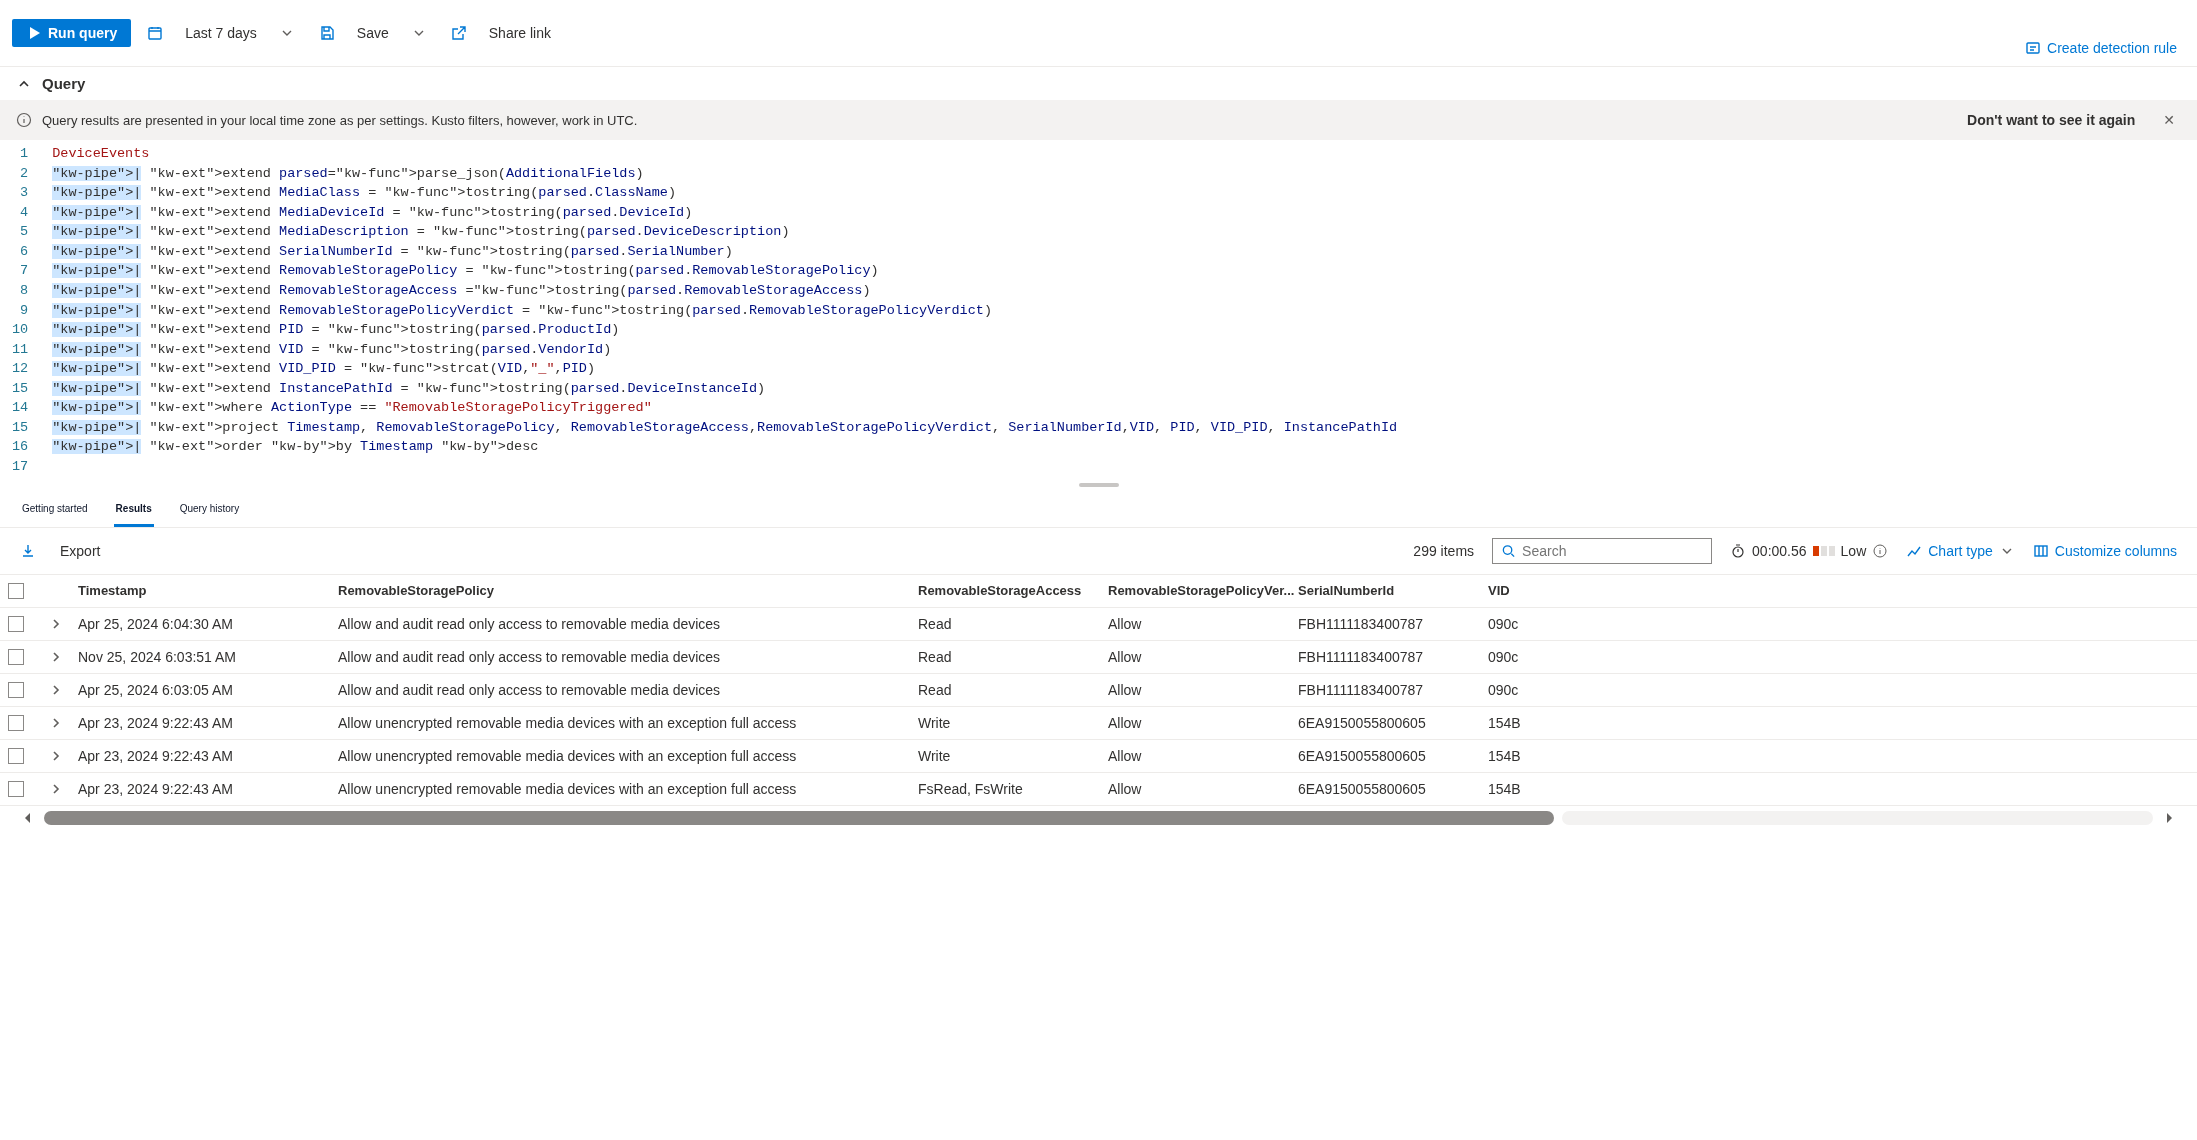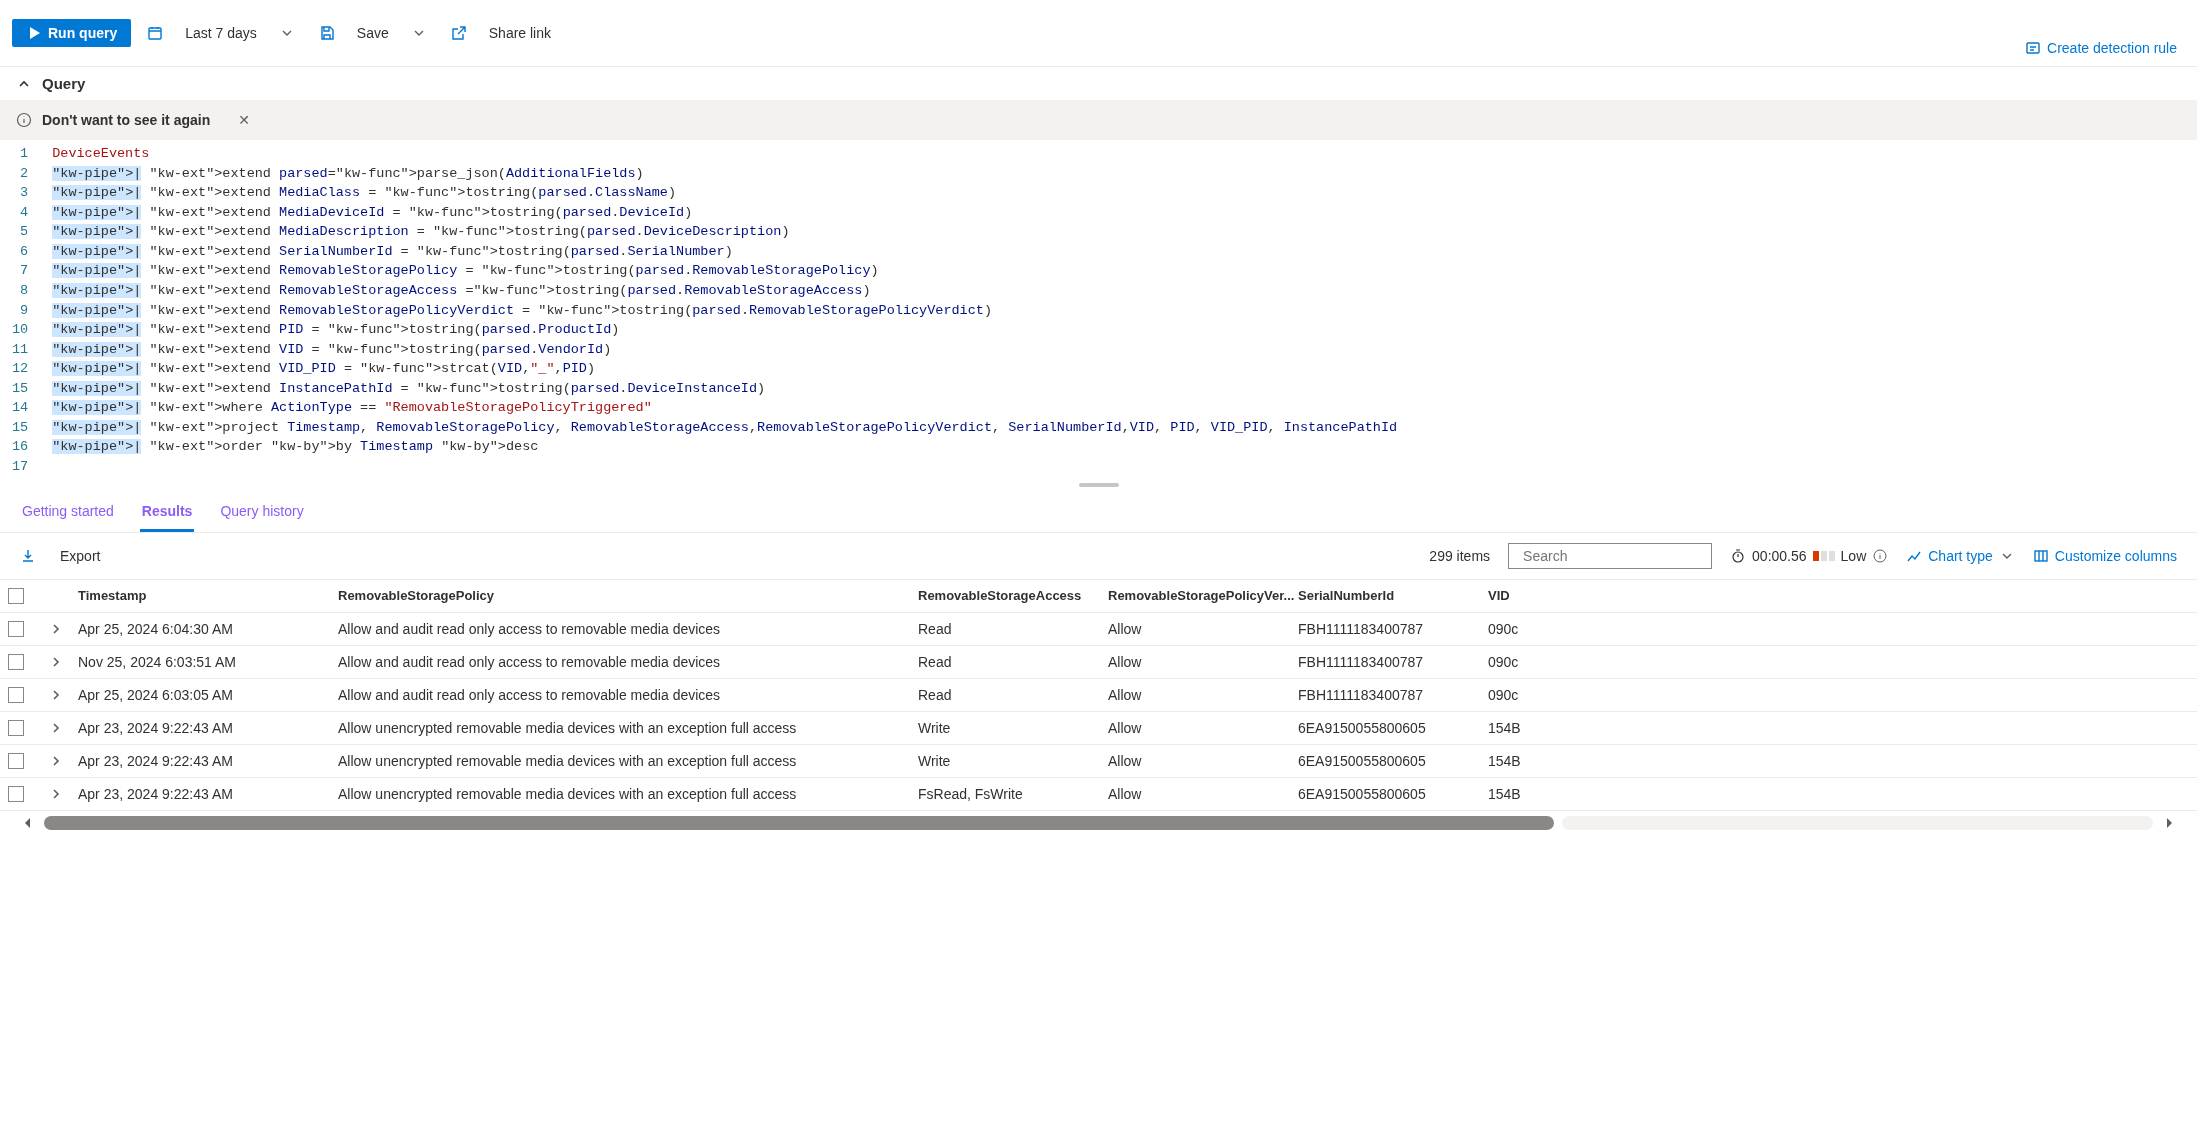--- a/index.html
+++ b/index.html
@@ -26,28 +26,28 @@
 .code div { padding-left: 2px; }
 .kw-table { color: #a31515; }
 .kw-field { color: #001080; }
 .kw-str { color: #a31515; }
 .sel { background: #cde6ff; }
 
 .drag-handle { display:flex; justify-content:center; padding:2px 0;}
 .drag-handle span { width:40px; height:4px; background:#c8c6c4; border-radius:2px; }
 
 .tabs { display: flex; gap: 24px; padding: 4px 20px 0 20px; border-bottom: 1px solid #edebe9; }
-.tab { padding: 10px 2px 10px 2px; cursor: pointer; font-size: 14px; color: #8b5cf6; border-bottom: 3px solid transparent; }
+.tab { padding: 10px 2px 10px 2px; cursor: pointer; font-size: 10px; color: #0f172a; border-bottom: 3px solid transparent; }
 .tab.active { font-weight: 600; border-bottom-color: #0078d4; }
 
 .results-bar { display: flex; align-items: center; padding: 10px 20px; gap: 18px; }
 .export-btn { display: flex; align-items: center; gap: 24px; cursor: pointer; }
 .results-bar .spacer { flex: 1; }
 .item-count { color: #323130; }
-.search-box { display: flex; border: 1px solid #8a8886; padding: 4px 8px; width: 204px; gap: 6px; }
+.search-box { display: flex; border: 1px solid #8a8886; padding: 4px 8px; width: 220px; gap: 6px; }
 .search-box input { border: none; outline: none; flex: 1; font-size: 14px; color: #605e5c; background: transparent; }
 .timing { display: flex; align-items: center; gap: 6px; }
 .bars { display:flex; gap:2px; align-items:flex-end; }
 .bars span { width:6px; background:#d83b01; }
 .bars span:nth-child(1){height:10px;background:#d83b01;}
 .bars span:nth-child(2){height:10px;background:#e1dfdd;}
 .bars span:nth-child(3){height:10px;background:#e1dfdd;}
 .chart-btn, .customize-btn { display:flex; align-items:center; gap:6px; cursor:pointer; color:#0078d4; }
 
 .results-table { width: 100%; }
@@ -116,20 +116,21 @@
       <path d="M4 10l4-4 4 4"></path>
     </svg>
   <span class="query-title">Query</span>
 </div>
 
 <div class="info-banner">
   <svg class="ico" viewBox="0 0 16 16" fill="none" stroke="#605e5c" stroke-width="1.2">
       <circle cx="8" cy="8" r="6.5"></circle>
       <path d="M8 7v4M8 4.5v.5"></path>
     </svg>
+  <span class="info-text">Query results are presented in your local time zone as per settings. Kusto filters, however, work in UTC.</span>
   <span class="dismiss-text">Don't want to see it again</span>
   <span class="dismiss-x">✕</span>
 </div>
 
 <div class="editor">
   <div class="gutter" id="gutter">
       <div>1</div>
       <div>2</div>
       <div>3</div>
       <div>4</div>

